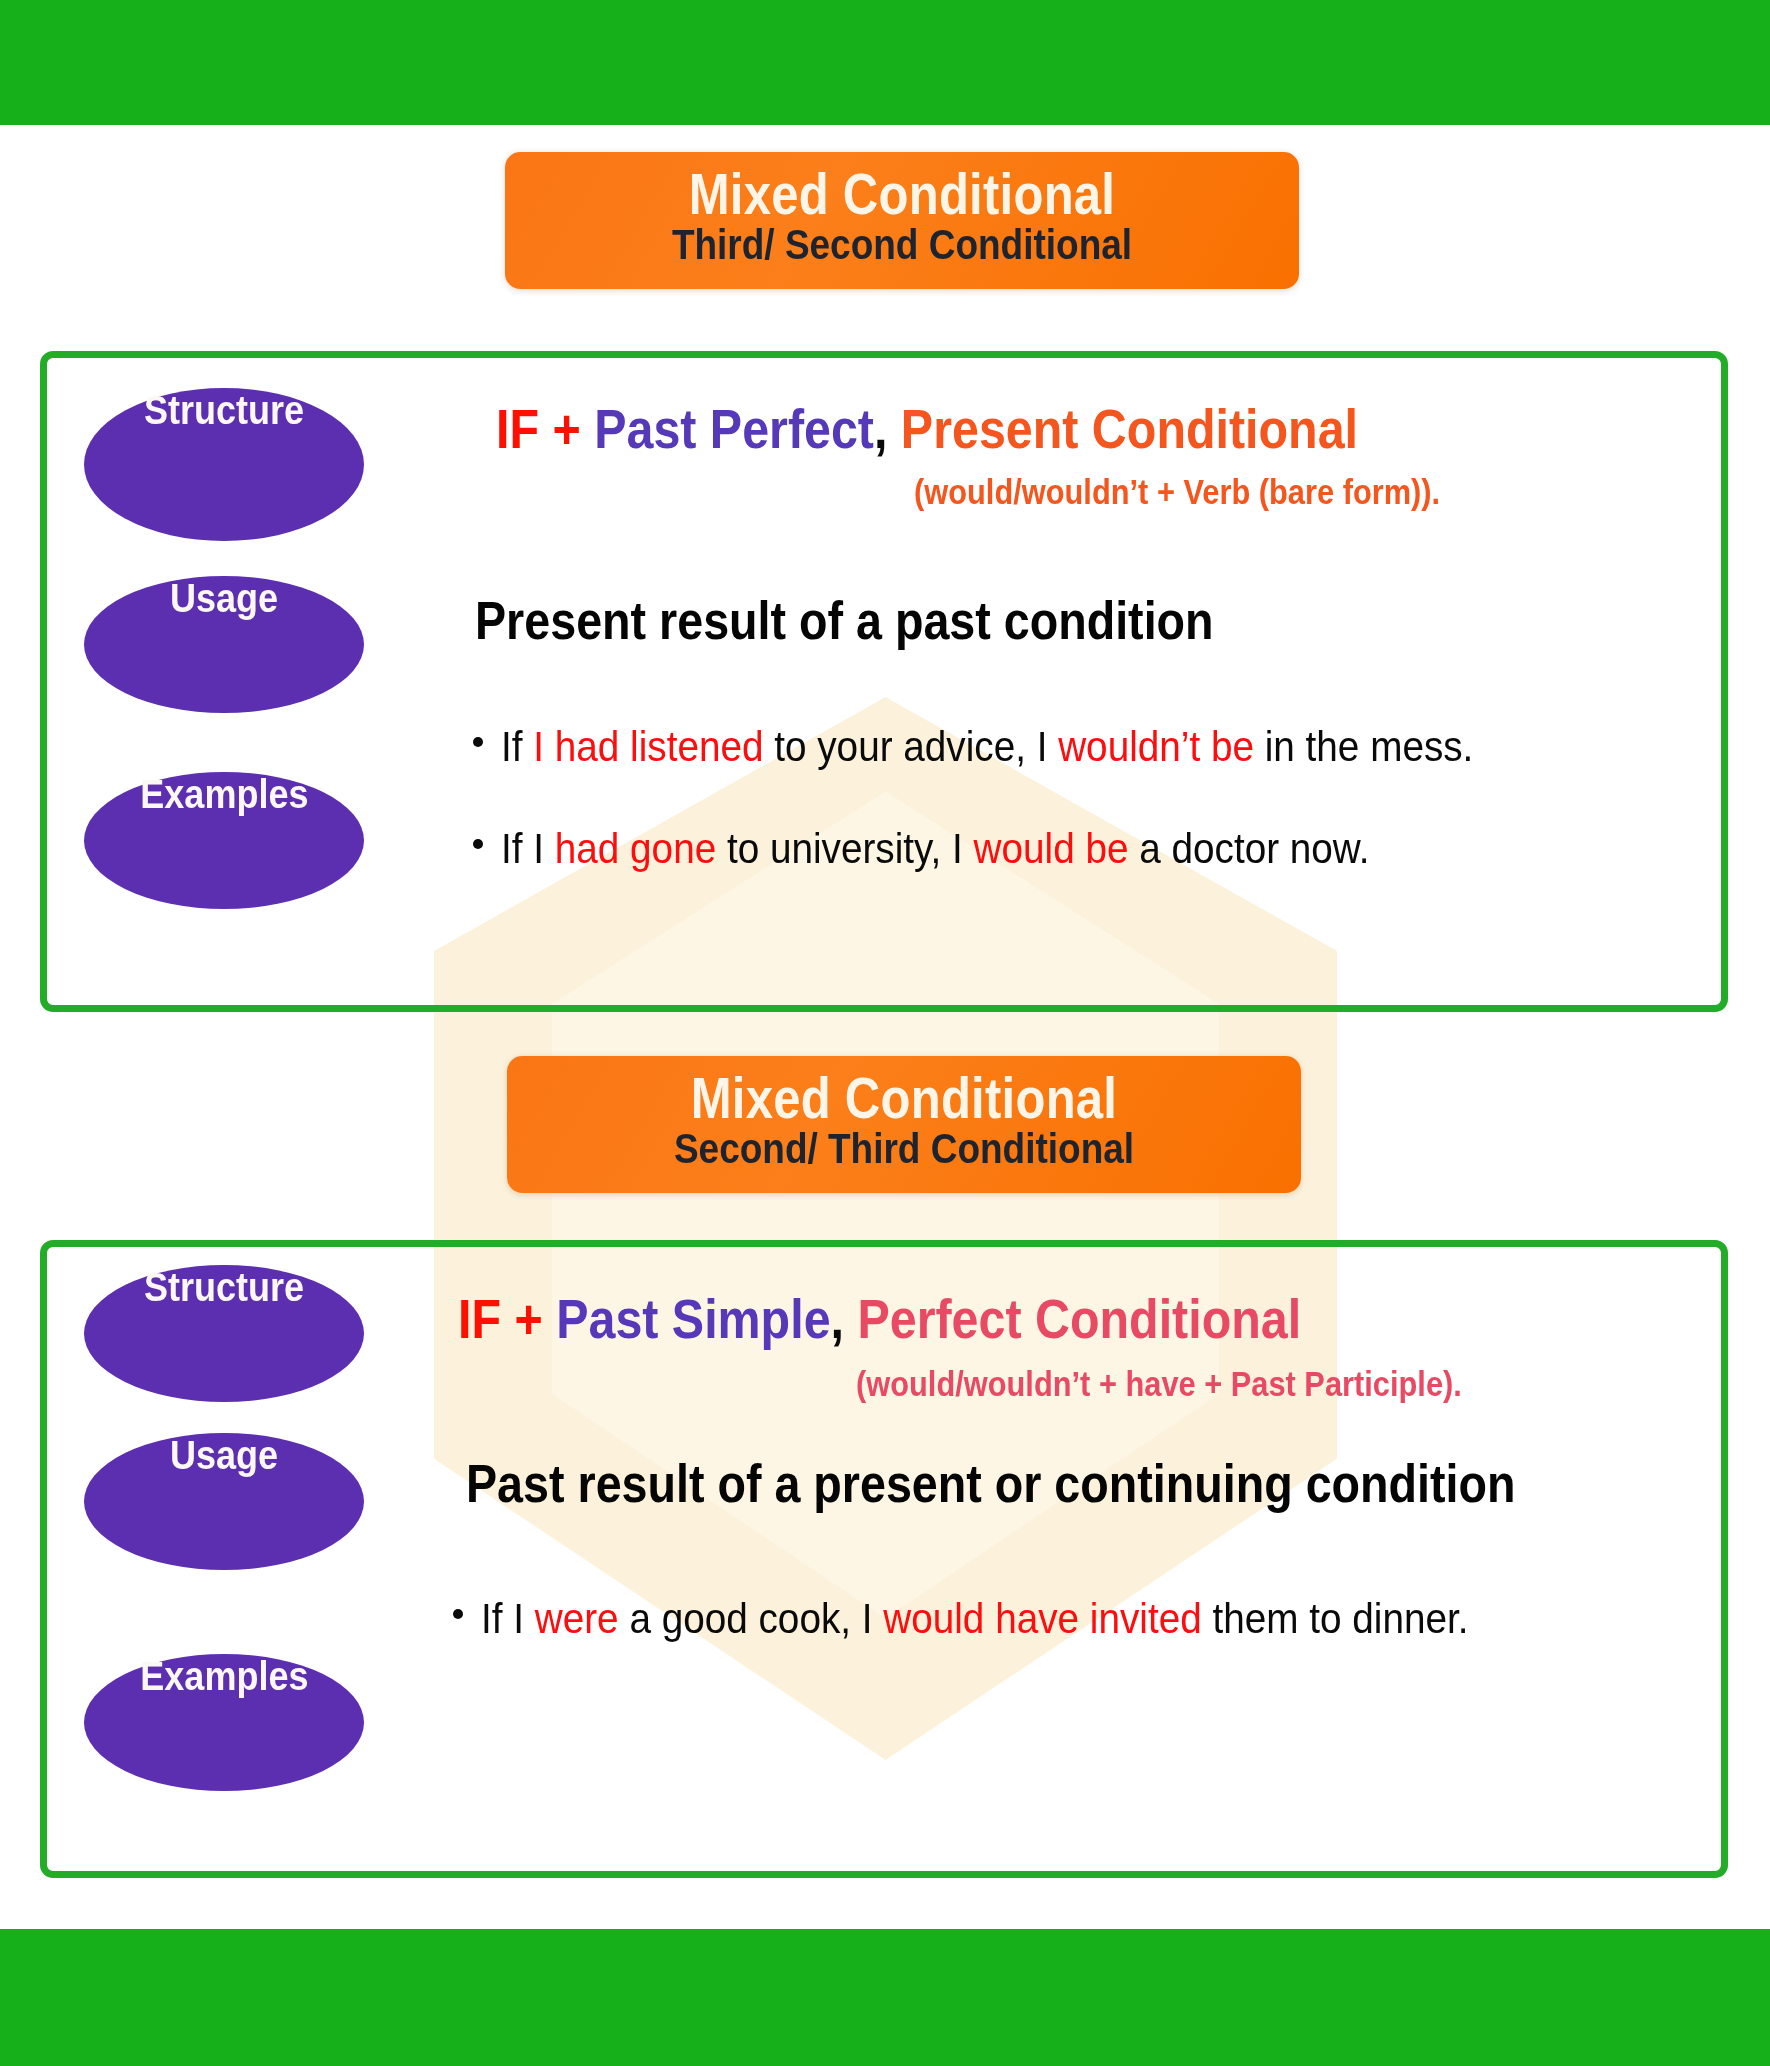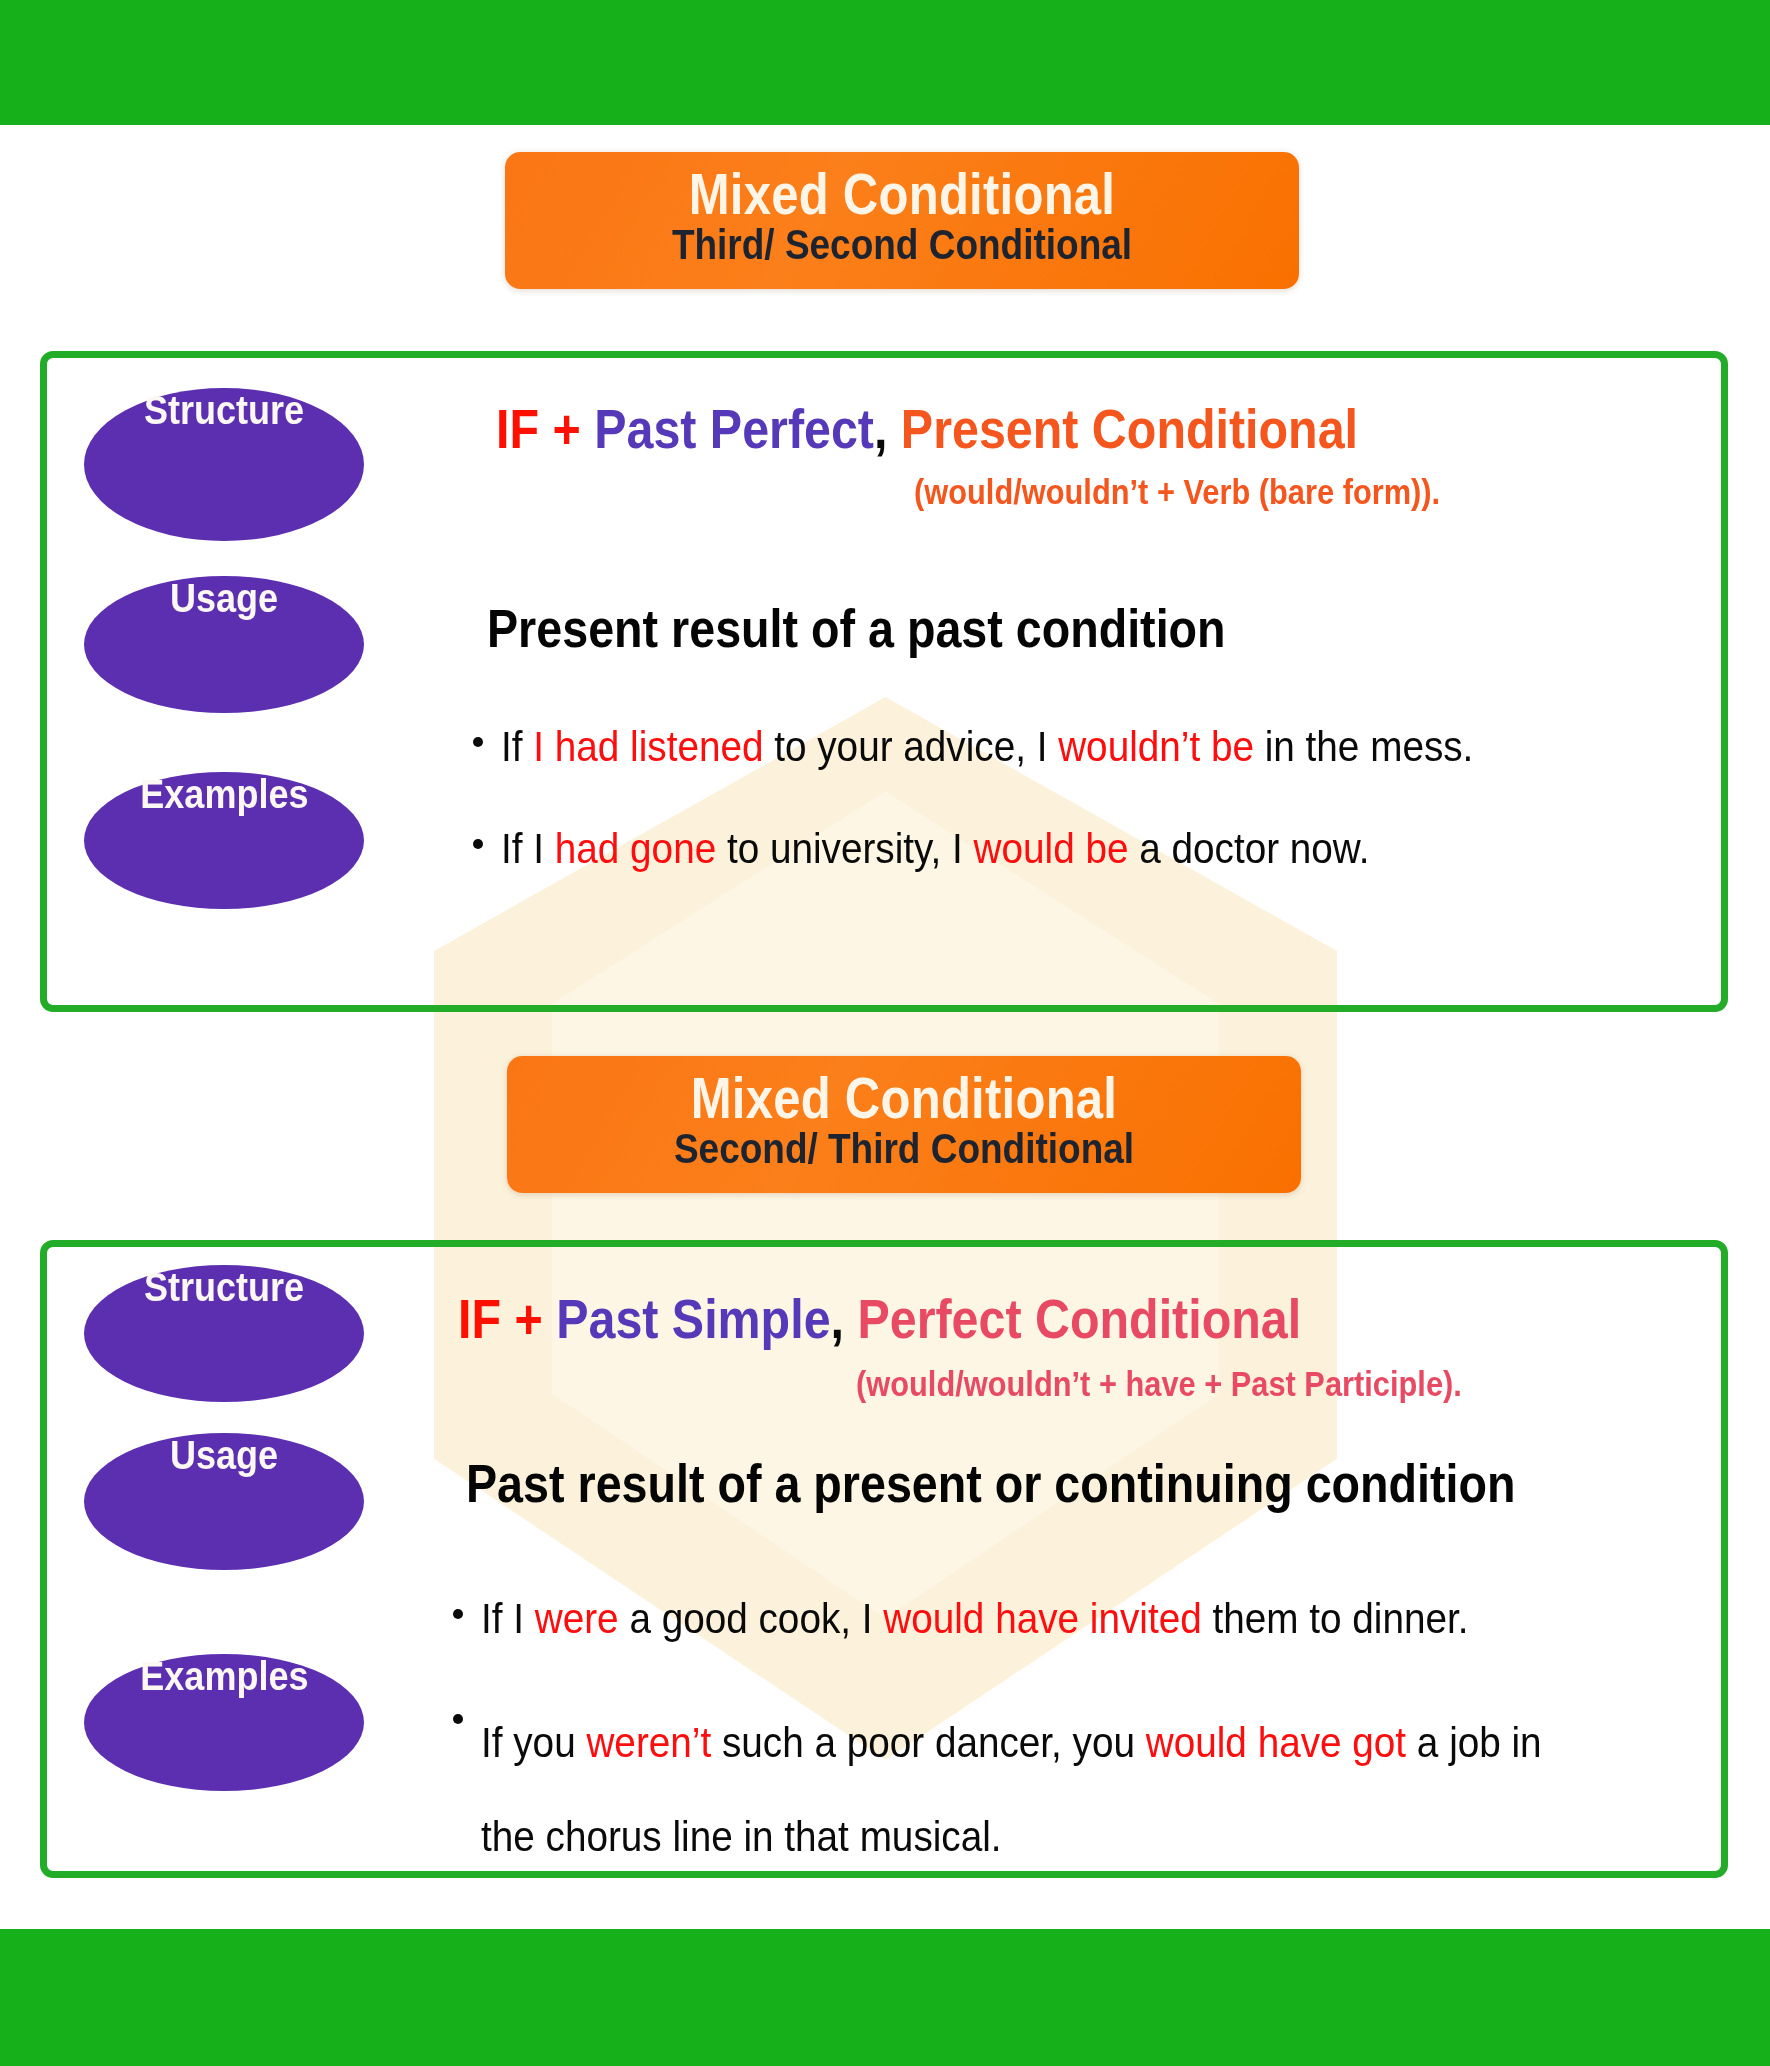--- a/index.html
+++ b/index.html
@@ -145,21 +145,21 @@
   .c-if      { color: #fd1000; }
   .c-purple  { color: #5539b8; }
   .c-comma   { color: #0a0a0a; }
   .c-orange  { color: #f5561e; }
   .c-pink    { color: #e84a63; }
   .c-red     { color: #fd0d0d; }
   .c-black   { color: #0a0a0a; }
 
   #struct-1   { left: 496px;  top: 397px; }
   #struct-1-note { left: 914px; top: 472px; }
-  #usage-1    { left: 487px;  top: 590px; margin-top: 8px; }
+  #usage-1    { left: 475px;  top: 590px; }
 
   #struct-2   { left: 458px;  top: 1287px; text-align: center; }
   #struct-2-note { left: 856px; top: 1364px; }
   #usage-2    { left: 466px;  top: 1453px; }
 
   
   .ex-list {
     position: absolute;
     z-index: 5;
     margin: 0;
@@ -261,17 +261,16 @@
 <div class="txt structure-note c-pink" id="struct-2-note">
   <span class="sx">(would/wouldn’t + have + Past Participle).</span>
 </div>
 
 <div class="txt usage-line" id="usage-2">
   <span class="sx">Past result of a present or continuing condition</span>
 </div>
 
 <ul class="ex-list" id="examples-2">
     <li class="single"><span class="bullet"></span><span class="inner"><span class="c-black">If I </span><span class="c-red">were</span><span class="c-black"> a good cook, I </span><span class="c-red">would have invited</span><span class="c-black"> them to dinner.</span></span></li>
-    <li class="wrap"><span class="bullet"></span><span class="inner"><span class="c-black">If you </span><span class="c-red">weren’t</span><span class="c-black"> such a poor dancer, you </span><span class="c-red">would have got</span><span class="c-black"> a job in the chorus line in that musical.</span></span></li>
   </ul>
 
 <div class="band" id="bottom-band"></div>
 
 
 </body></html>

